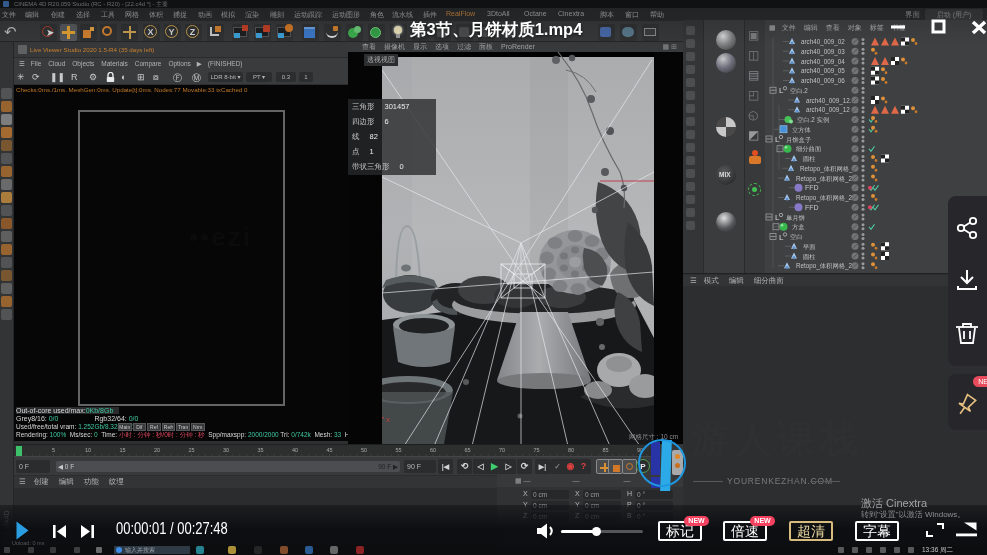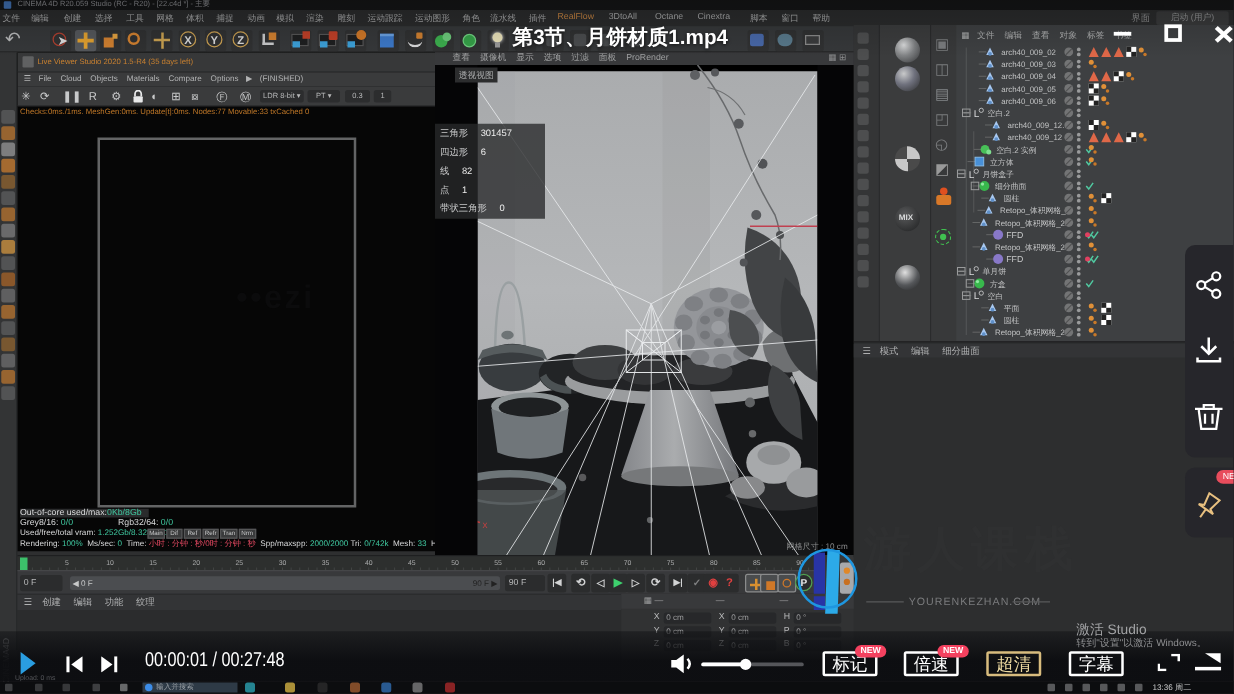--- a/index.html
+++ b/index.html
@@ -932,21 +932,21 @@
 <path d="M11,1 L17,1 L17,6"></path>
         <path d="M7,13 L1,13 L1,8"></path>
 </g>
     </svg>
 <svg class="abs" style="left:956px;top:522px;" width="21" height="15" viewBox="0 0 21 15">
 <g fill="#fff">
         <rect x="0" y="11.5" width="21" height="2.8"></rect>
         <path d="M8,0.5 L20.5,0.5 L20.5,8.5 Z"></path>
       </g>
 </svg>
-<div class="abs txt" style="left:861px;top:496px;color:#a2a3a5;font-size:11px;">激活 Studio</div>
+<div class="abs txt" style="left:861px;top:496px;color:#a2a3a5;font-size:11px;">激活 Cinextra</div>
 <div class="abs txt" style="left:861px;top:509px;color:#8e8f91;font-size:8px;">转到"设置"以激活 Windows。</div>
 <div class="abs" style="left:0;top:545px;width:987px;height:10px;background:#0c0d0f;">
 <div style="position:absolute;left:4px;top:2px;width:6px;height:6px;background:#7a7b7c;opacity:0.45;border-radius:1px;"></div>
 <div style="position:absolute;left:28px;top:2px;width:6px;height:6px;background:#6a6b6c;opacity:0.45;border-radius:1px;"></div>
 <div style="position:absolute;left:50px;top:2px;width:6px;height:6px;background:#6a6b6c;opacity:0.45;border-radius:1px;"></div>
 <div style="position:absolute;left:74px;top:2px;width:6px;height:6px;background:#7a7b7c;opacity:0.45;border-radius:1px;"></div>
 <div style="position:absolute;left:96px;top:2px;width:6px;height:6px;background:#d8d8d8;opacity:0.45;border-radius:1px;"></div>
 <div style="position:absolute;left:114px;top:1px;width:76px;height:8px;background:#2e3a46;">
         <span style="position:absolute;left:2px;top:1px;width:6px;height:6px;background:#3c8ce8;border-radius:50%;"></span>
         <span style="position:absolute;left:11px;top:0;color:#9aa0a6;font-size:6px;line-height:8px;">输入并搜索</span>

